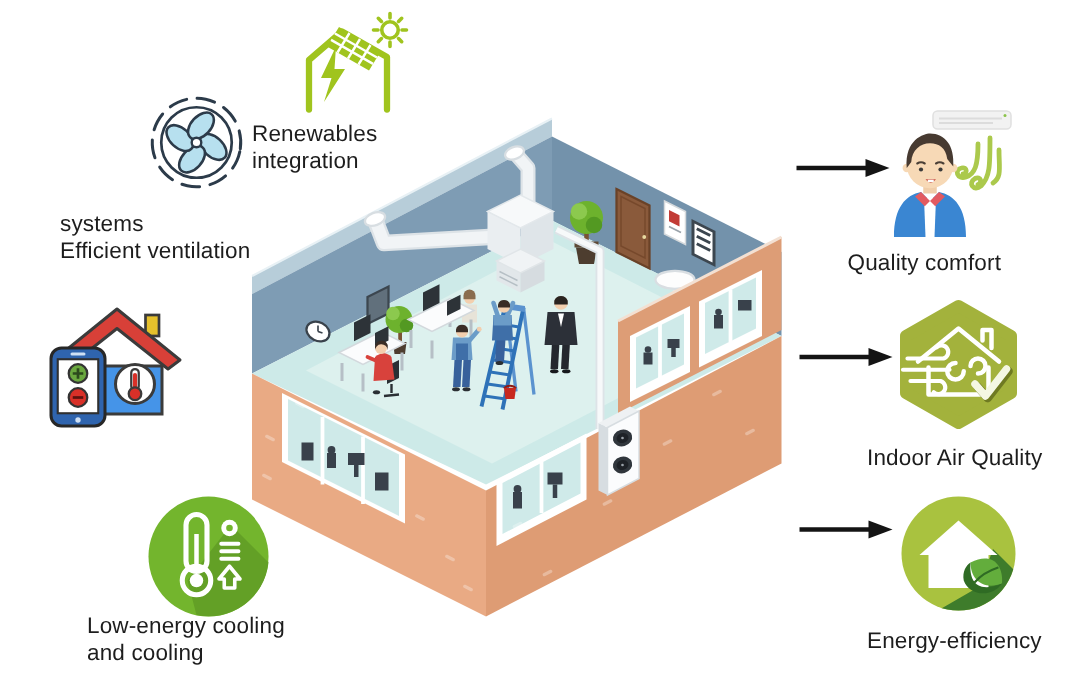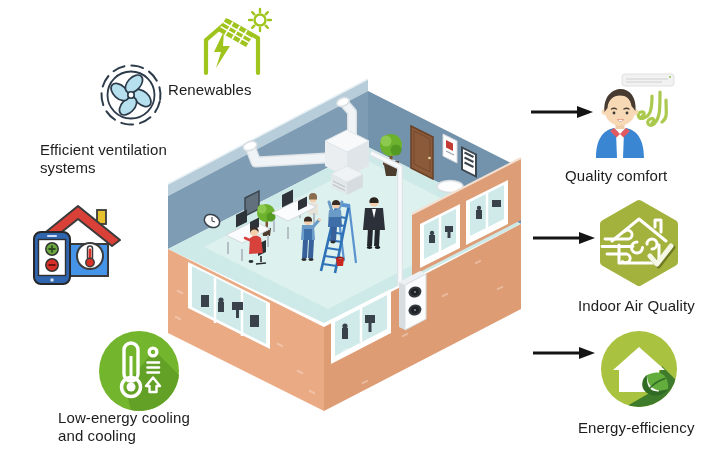--- a/index.html
+++ b/index.html
@@ -379,25 +379,26 @@
     <path d="M2,9 L49,9" stroke="#141414" stroke-width="3"></path>
     <polygon points="48,3 64,9 48,15" fill="#141414"></polygon>
   </svg>
   <svg class="abs" style="left:531px;top:344px" width="66" height="18" viewBox="0 0 66 18">
     <path d="M2,9 L49,9" stroke="#141414" stroke-width="3"></path>
     <polygon points="48,3 64,9 48,15" fill="#141414"></polygon>
   </svg>
 
   <div class="label" style="left:168px;top:81px;width:145px">
     <div>Renewables</div>
+    <div>integration</div>
   </div>
 
   <div class="label" style="left:40px;top:141px;width:170px">
+    <div>systems</div>
     <div>Efficient ventilation</div>
-    <div>systems</div>
   </div>
 
 
   <div class="label" style="left:58px;top:409px;width:165px">
     <div>Low-energy cooling</div>
     <div>and cooling</div>
   </div>
 
   <div class="label" style="left:565px;top:167px;width:145px">
     <div>Quality comfort</div>

